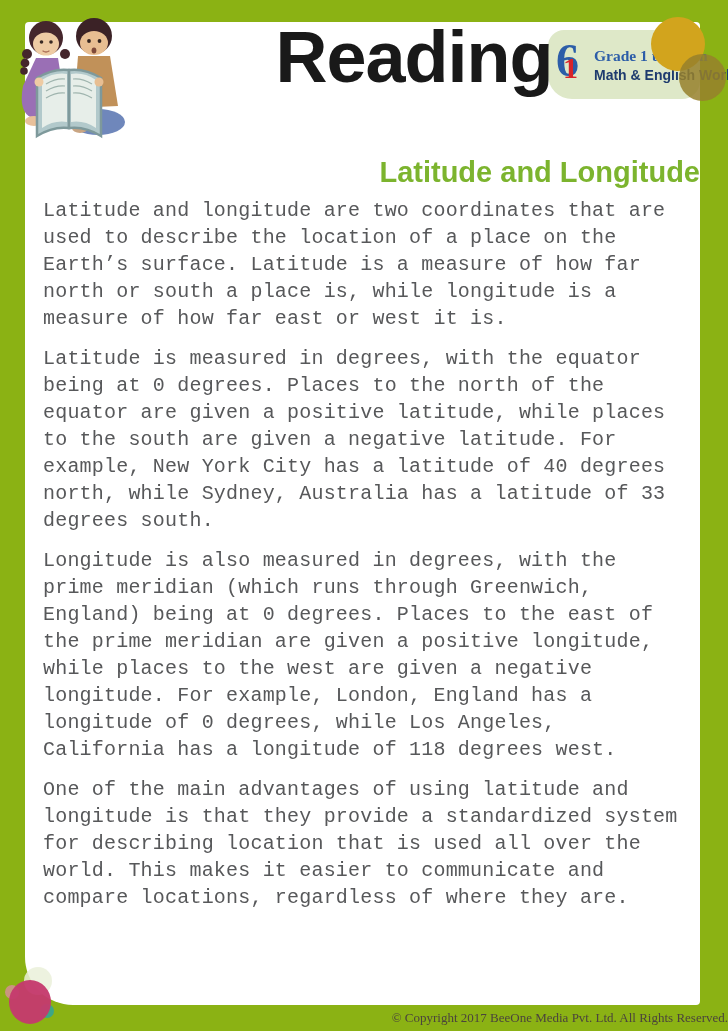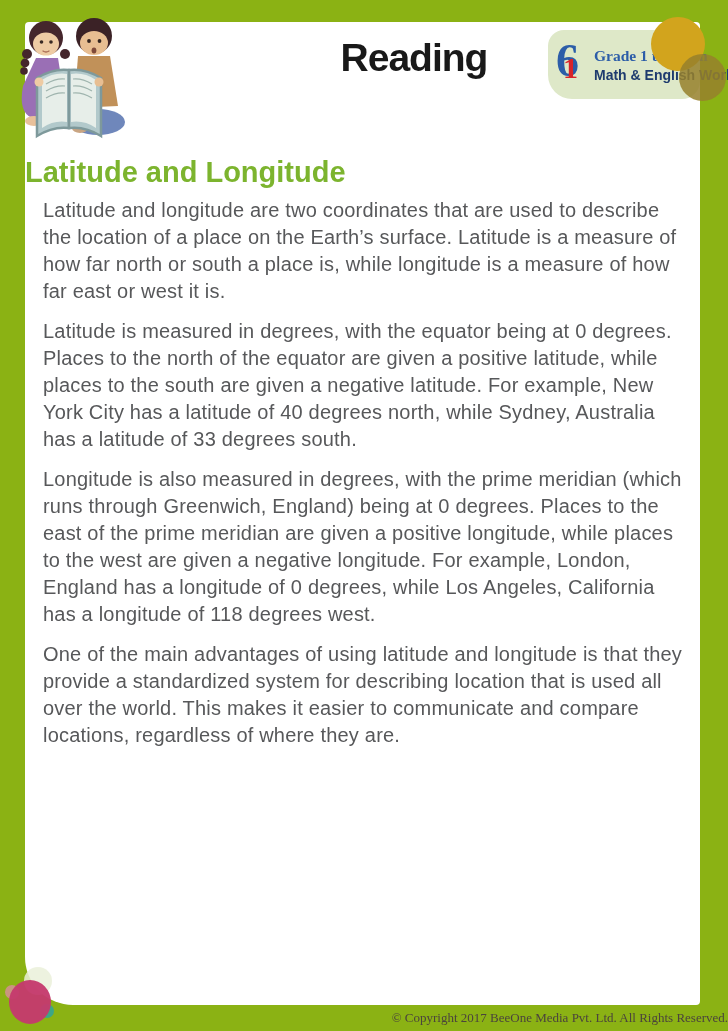--- a/index.html
+++ b/index.html
@@ -26,21 +26,21 @@
     width: 122px; height: 142px;
     z-index: 4;
   }
   .title-block {
     position: absolute;
     left: 140px; right: 40px; top: 30px;
     text-align: center;
     z-index: 3;
     color: #191919;
     font-weight: 900;
-    font-size: 39px;
+    font-size: 72px;
     line-height: 55px;
     letter-spacing: -1px;
   }
   .logo-badge {
     position: absolute;
     top: 30px; right: 28px;
     width: 152px; height: 69px;
     background: #DEE8C8;
     border-radius: 16px 0 18px 24px;
     z-index: 2;
@@ -70,38 +70,39 @@
     font-weight: bold; font-size: 15.5px;
     color: #2C5DA8; white-space: nowrap;
   }
   .logo-tagline {
     font-size: 14px; font-weight: bold;
     color: #1E3B6E; white-space: nowrap; margin-top: 2px;
   }
   .subtitle {
     position: absolute;
     left: 25px; right: 28px; top: 156px;
-    text-align: left;
+    text-align: right;
     font-size: 29px; font-weight: 800;
     letter-spacing: 0px;
     color: #7CB42E;
     z-index: 2;
   }
   
   .content {
     position: absolute;
     left: 43px; width: 645px; top: 197px;
     z-index: 2;
   }
   .content p {
     font-size: 20px;
     line-height: 27px;
     letter-spacing: 0.2px;
     color: #57585A;
     margin-bottom: 13px;
+    font-family: Liberation Mono, monospace;
   }
   
   .circle { position: absolute; border-radius: 50%; }
   .c-yellow  { left: 651px; top: 17px;  width: 54px; height: 54px; background: #D2A41D; z-index: 3; }
   .c-olive   { left: 679px; top: 54px;  width: 47px; height: 47px; background: #97802C; opacity: .85; z-index: 3; }
   .c-pale    { left: 24px;  top: 967px; width: 28px; height: 28px; background: #EAF0D9; opacity: .85; z-index: 5; }
   .c-pinksm  { left: 5px;   top: 985px; width: 14px; height: 14px; background: #E489AE; opacity: .7;  z-index: 5; }
   .c-pink    { left: 9px;   top: 980px; width: 42px; height: 44px; background: #C53A6D; opacity: .96; z-index: 6; }
   .c-teal    { left: 40px;  top: 1004px; width: 14px; height: 14px; background: #2FA39B; opacity: .85; z-index: 5; }
   

